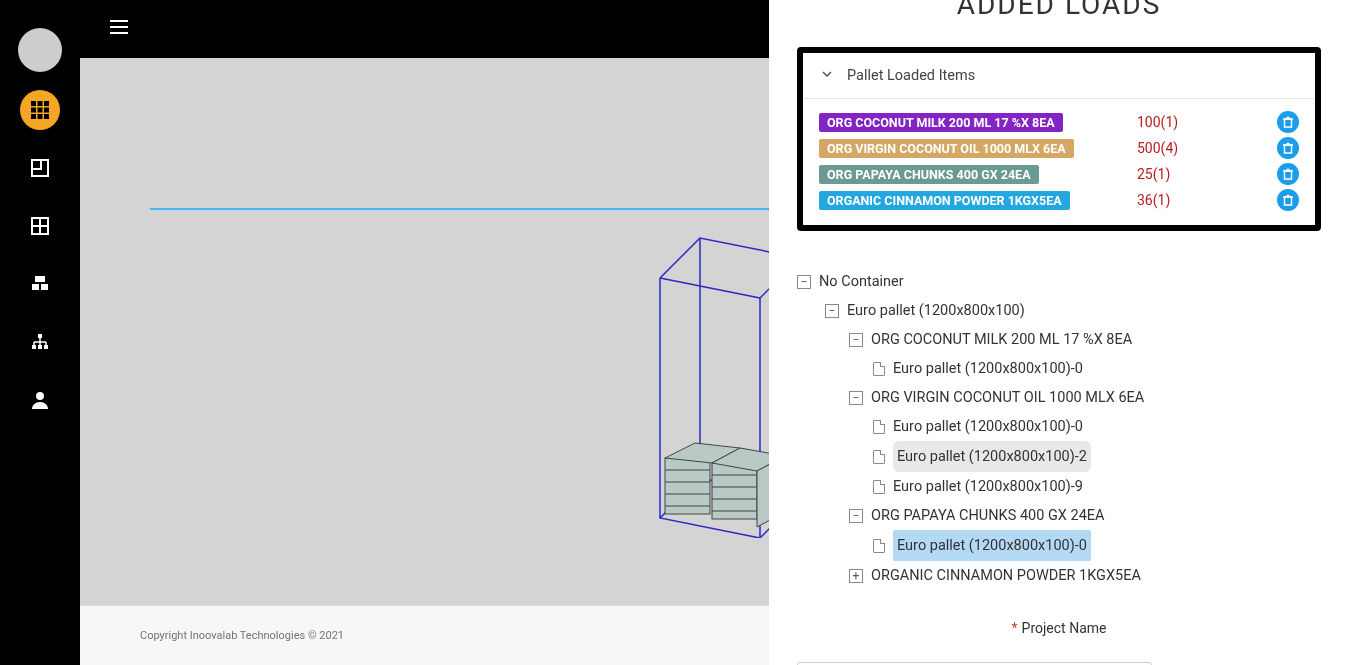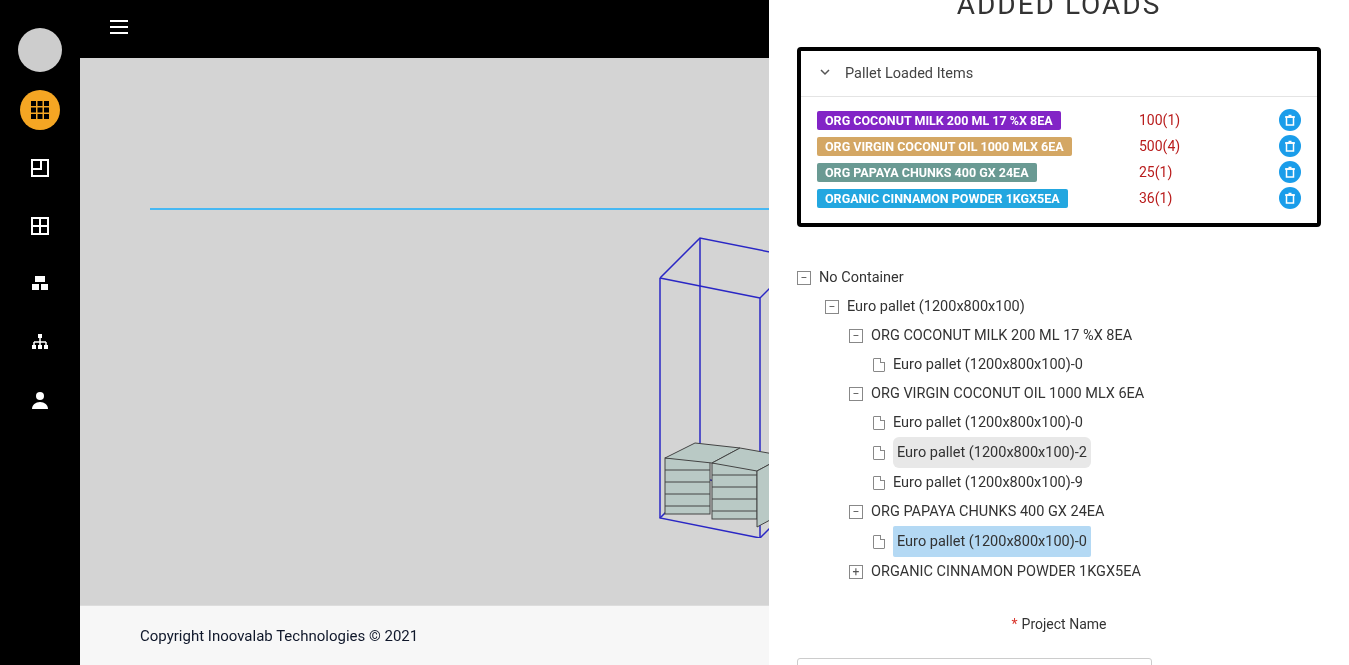--- a/index.html
+++ b/index.html
@@ -12,30 +12,30 @@
   .nav-icon.active { background:#f5a623; color:#000; }
 
   
   .topbar { position:absolute; left:80px; top:0; right:0; height:58px; background:#000; display:flex; align-items:center; padding-left:28px; }
   .hamburger { color:#fff; cursor:pointer; }
 
   
   .main { position:absolute; left:80px; top:58px; width:calc(100% - 80px); height:calc(100% - 58px); background:#fff; }
   .overlay { position:absolute; inset:0; background:rgba(111,111,111,0.3); }
   .cyan-line { position:absolute; left:70px; top:150px; right:20px; height:2px; background:#46b8f3; }
-  .footer { position:absolute; left:0; bottom:0; right:0; height:60px; display:flex; align-items:center; padding-left:60px; color:#0f172a; font-size:15px; border-top:1px solid #ddd; background:#f7f7f7; }
+  .footer { position:absolute; left:0; bottom:0; right:0; height:60px; display:flex; align-items:center; padding-left:60px; color:#737373; font-size:11px; border-top:1px solid #ddd; background:#f7f7f7; }
 
   
   .cube { position:absolute; left:560px; top:160px; width:200px; height:320px; pointer-events:none; }
 
   
   .panel { position:absolute; right:0; top:0; width:580px; height:100%; background:#fff; padding:0 28px 20px 28px; display:flex; flex-direction:column; overflow:visible;gap:20px; }
   .panel-title { font-size:28px; font-weight:400; text-align:center; color:#333; letter-spacing:2px; margin-bottom:6px; margin-top:-12px; white-space:nowrap; }
 
-  .card { border:4px solid #000000; border-radius:4px; margin-bottom:16px; }
+  .card { border:6px solid #000000; border-radius:4px; margin-bottom:16px; }
   .card-header { padding:14px 18px; display:flex; align-items:center; gap:14px; color:#444; font-size:14.5px; border-bottom:1px solid #e4e4e4; cursor:pointer; }
   .chevron { width:12px; height:12px; }
   .card-body { padding:10px 16px 12px 16px; }
   .load-row { display:flex; align-items:center; gap:10px; height:26px; }
   .tag { color:#fff; font-size:12.5px; font-weight:700; padding:2px 8px; border-radius:2px; white-space:nowrap; }
   .qty { width:130px; text-align:left; font-size:14px; color:#b91c1c; }
   .del { width:22px; height:22px; border-radius:50%; background:#1a9dea; display:flex; align-items:center; justify-content:center; cursor:pointer; margin-left:auto; }
 
   
   .tree { font-size:14.5px; color:#333; line-height:2; }

